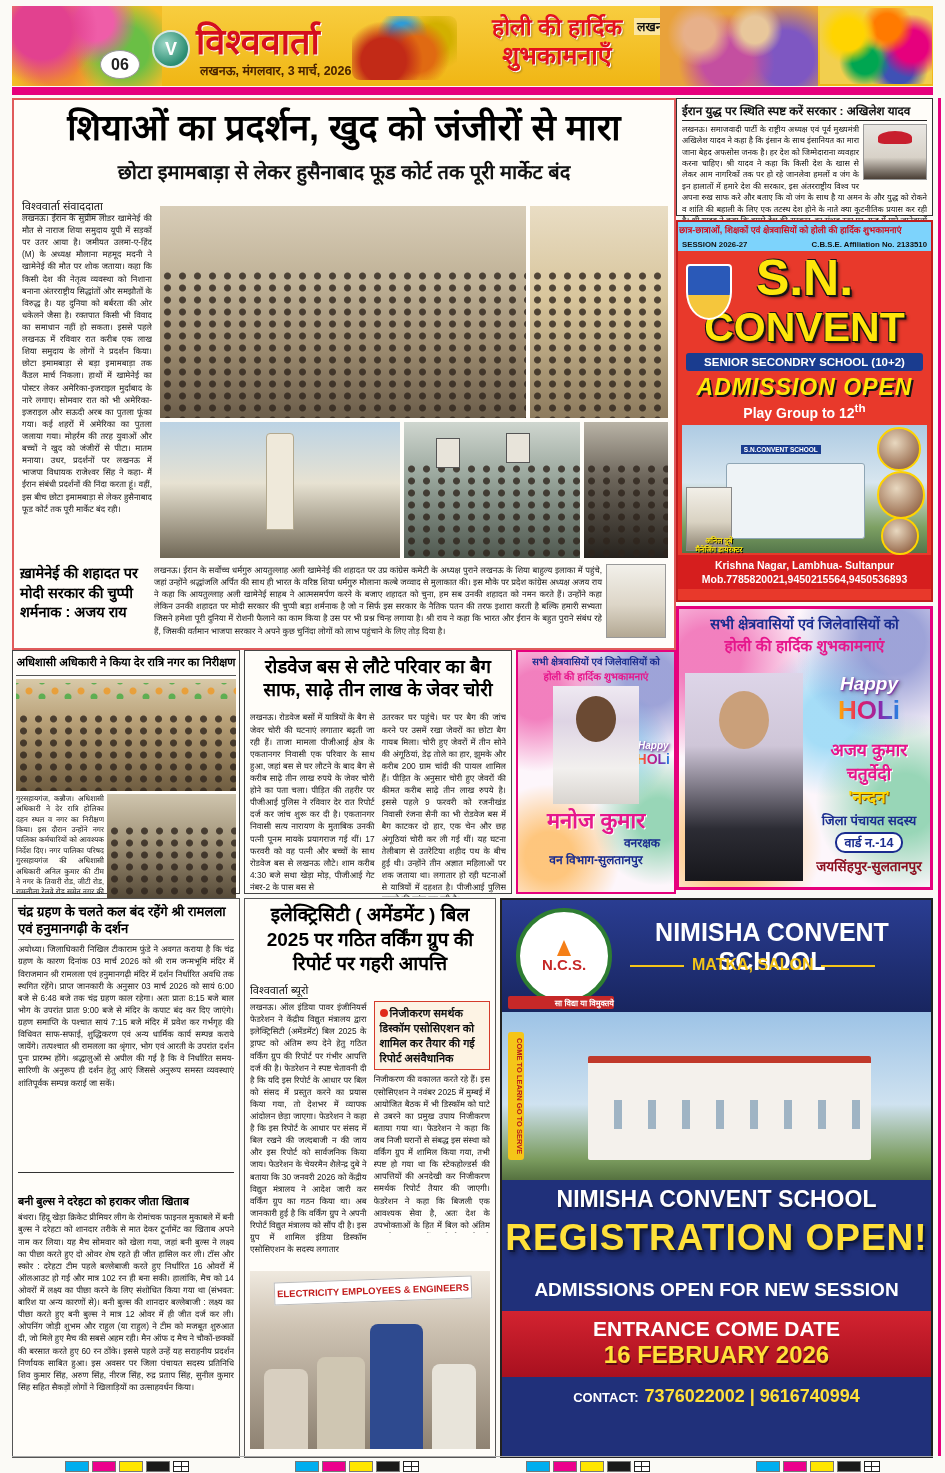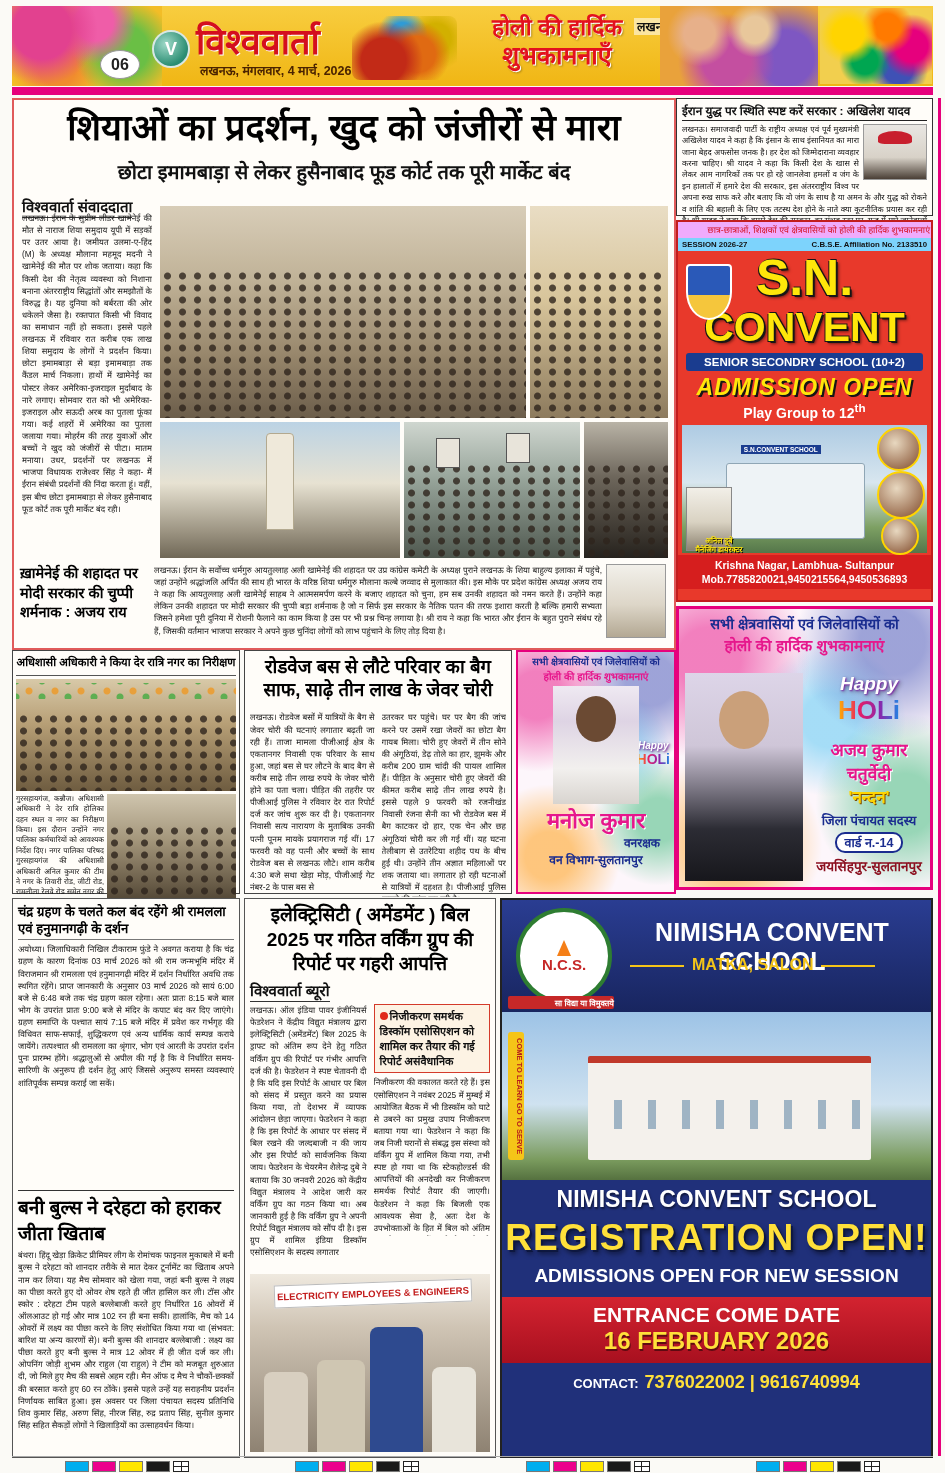--- a/index.html
+++ b/index.html
@@ -40,21 +40,21 @@
     background:radial-gradient(circle at 25% 35%,#ffd400 16%,transparent 30%),
                radial-gradient(circle at 60% 25%,#ff7a00 15%,transparent 30%),
                radial-gradient(circle at 82% 50%,#e6007d 16%,transparent 32%),
                radial-gradient(circle at 40% 70%,#00a651 15%,transparent 30%),
                radial-gradient(circle at 70% 80%,#3f51b5 15%,transparent 30%),#f2cf4e}
   #mh-strip{left:12px;top:87px;width:921px;height:8px;background:#e6007d}
   #right-rule{left:938px;top:98px;width:3px;height:1358px;background:#e6007d}
   
   .hl-black{font-weight:bold;color:#000}
   .body-txt{font-size:8.3px;line-height:1.46;color:#1a1a1a;overflow:hidden}
-  .byline{font-size:15px;font-weight:bold;border-bottom:1px solid #333;display:inline-block;padding-bottom:1px}
+  .byline{font-size:11px;font-weight:normal;border-bottom:1px solid #333;display:inline-block;padding-bottom:1px}
   .box{position:absolute;background:#fffdf9}
   
   #main-art{left:12px;top:98px;width:660px;height:548px;border:2px solid #e05b5b}
   #main-hl{left:0;top:2px;width:100%;text-align:center;font-size:36px;white-space:nowrap}
   #main-sub{left:0;top:58px;width:100%;text-align:center;font-size:20px;font-weight:bold}
   #main-byline{left:8px;top:96px}
   #main-body{left:8px;top:112px;width:130px;height:344px}
   .ph{position:absolute;overflow:hidden}
   .heads{position:absolute;left:0;right:0;bottom:0;height:70%;
     background-image:radial-gradient(circle,#2e241c 3px,rgba(0,0,0,0) 4px);background-size:15px 12px;opacity:.8}
@@ -75,21 +75,21 @@
   .ph-float{float:right;margin:0 0 2px 4px;border:1px solid #999;
     background:linear-gradient(#f2f0ea 0%,#ddd6c8 55%,#b3a893 100%)}
   
   #iran{left:676px;top:98px;width:257px;height:118px;border:1.5px solid #333;padding:3px 5px;box-sizing:border-box}
   #iran-hl{font-size:11.8px;font-weight:bold;border-bottom:1.5px solid #222;padding-bottom:2px;margin-bottom:3px}
   #iran-body{font-size:8px;line-height:1.42}
   .akhilesh{width:62px;height:54px;background:linear-gradient(#e8e6e2 0%,#d8d2c8 60%,#4a3f36 100%)}
   .akhilesh::before{content:"";position:absolute;margin-left:14px;margin-top:6px;width:34px;height:13px;background:#c81f2e;border-radius:50% 50% 20% 20%}
   
   #sn{left:676px;top:220px;width:257px;height:382px;border:2px solid #c21d1d;box-sizing:border-box;background:#e8392b;overflow:hidden}
-  #sn-greet{background:#f0abfc;color:#d40f1e;font-weight:normal;font-size:8.8px;text-align:right;padding:2px 1px}
+  #sn-greet{background:#7dd3fc;color:#d40f1e;font-weight:bold;font-size:8.8px;text-align:left;padding:2px 1px}
   #sn-info{display:flex;justify-content:space-between;font-size:7.8px;font-weight:bold;color:#111;padding:2px 4px;background:#7dd3fc}
   .sn-big{text-align:center;font-weight:900;color:#ffe60a;
     text-shadow:2px 2px 0 #161616,-1px 1px 0 #161616,1px -1px 0 #161616,3px 3px 3px rgba(0,0,0,.5)}
   #sn-logo{position:absolute;left:8px;top:42px;width:42px;height:52px;background:linear-gradient(#2a59b8 55%,#f5c63c 55%);
     border:2px solid #fff;border-radius:4px 4px 50% 50%}
   #sn-type{background:#1a3c8f;color:#fff;font-weight:bold;font-size:11.5px;text-align:center;padding:3px 0;margin:3px 8px;border-radius:3px}
   #sn-adm{text-align:center;font-style:italic;font-weight:900;font-size:23px;color:#ffe60a;
     text-shadow:2px 2px 0 #161616;letter-spacing:1px}
   #sn-cls{text-align:center;color:#fff;font-weight:bold;font-size:14px}
   #sn-photo{position:relative;margin:4px 4px 0;height:128px;background:linear-gradient(#aecbe3 0%,#d8e6ef 45%,#7da063 80%,#54764a 100%)}
@@ -142,21 +142,21 @@
   #eo-photo2{flex:1;height:104px;background:linear-gradient(#cfc5ae 0%,#a3957a 45%,#564a38 100%);position:relative}
   
   #road{left:244px;top:650px;width:268px;height:244px;border:1.5px solid #444;box-sizing:border-box;padding:4px 5px}
   #road-hl{font-size:18.6px;text-align:center;line-height:1.25}
   #road-cols{display:flex;gap:7px;margin-top:10px}
   #road-cols .c{width:50%;height:186px}
   
   #leftcol{left:12px;top:898px;width:228px;height:560px;border:1.5px solid #555;box-sizing:border-box;padding:4px 5px}
   #lunar-hl{font-size:13.2px;line-height:1.3;border-bottom:1px solid #777;padding-bottom:2px}
   #lunar-body{height:228px;margin-top:3px}
-  #cric-hl{font-size:19px;border-top:1.5px solid #333;padding-top:3px;margin-top:19px}
+  #cric-hl{font-size:11px;border-top:1.5px solid #333;padding-top:20px;margin-top:1px}
   #cric-body{height:238px;margin-top:3px}
   
   #elec{left:244px;top:898px;width:252px;height:560px;border:1.5px solid #555;box-sizing:border-box;padding:4px 5px}
   #elec-hl{font-size:19px;text-align:center;line-height:1.3}
   #elec-by{margin-top:3px}
   #elec-cols{display:flex;gap:7px;margin-top:2px}
   #elec-cols .c{width:50%;height:266px}
   #pullq{border:1.5px solid #d43a2a;background:#fdf3e4;padding:4px 5px;margin-bottom:3px;font-size:11px;font-weight:bold;line-height:1.35}
   .bullet{display:inline-block;width:8px;height:8px;border-radius:50%;background:#e02a1a;margin-right:2px}
   #elec-photo{position:relative;margin-top:4px;height:178px;background:linear-gradient(#efe9df 0%,#cfc4b4 30%,#8e8272 100%)}
@@ -175,21 +175,21 @@
   #nim-loc{position:absolute;left:120px;top:56px;width:300px;text-align:left;color:#f5c518;font-weight:900;font-size:16px}
   .gold-rule{display:inline-block;vertical-align:middle;width:54px;height:2px;background:#f5c518;margin:0 8px}
   #nim-photo{position:relative;height:168px;background:linear-gradient(#9dc3e6 0%,#cfe2f0 55%,#7a9b5e 88%,#55713f 100%)}
   .nim-build{position:absolute;left:20%;top:26%;width:66%;height:58%;background:#f4f1ec;border-top:7px solid #c0392b;border-radius:2px;
      background-image:repeating-linear-gradient(90deg,transparent 0 26px,#9fb4c4 26px 34px);background-size:100% 30%;background-position:0 55%;background-repeat:no-repeat}
   #nim-badge{position:absolute;left:6px;top:12%;width:16px;height:76%;background:#f5c518;color:#b71c1c;
      writing-mode:vertical-rl;text-orientation:mixed;font-size:7.5px;font-weight:bold;text-align:center;border-radius:3px}
   #nim-lower{text-align:center;padding-top:6px}
   #nim-name2{color:#fff;font-weight:900;font-size:23px;text-shadow:1px 2px 2px rgba(0,0,0,.5)}
   #nim-reg{color:#ffe03a;font-weight:900;font-size:37px;letter-spacing:1px;text-shadow:2px 2px 0 #0d1740,3px 4px 5px rgba(0,0,0,.5);margin-top:4px}
-  #nim-adm{color:#fff;font-weight:900;font-size:19px;margin-top:6px}
+  #nim-adm{color:#fff;font-weight:900;font-size:19px;margin-top:20px}
   #nim-red{background:linear-gradient(#d32330,#a8101f);margin-top:10px;padding:6px 0 8px}
   #nim-exam{color:#fff;font-weight:900;font-size:21px}
   #nim-date{color:#ffe03a;font-weight:900;font-size:24px;text-shadow:1px 2px 0 #5e0a12}
   #nim-contact{margin-top:9px;font-weight:900;font-size:18px;color:#ffe03a}
   #nim-contact .lbl{font-size:13px;color:#fff;margin-right:6px}
   
   #marks-rule{left:12px;top:1456px;width:921px;height:1px;background:#aaa}
   #marks{left:12px;top:1461px;width:921px;height:10px;display:flex;justify-content:space-around;align-items:center}
   .mgrp{display:flex;gap:3px}
   .sw{width:22px;height:9px;border:0.5px solid #777}
@@ -204,21 +204,21 @@
 
   <div class="abs" id="masthead">
     <div class="abs mh-hands"></div>
     <div class="abs mh-page">
         <span>06</span>
       </div>
     <div class="abs mh-logo">
         <span>V</span>
       </div>
     <div class="abs mh-title">विश्ववार्ता</div>
-    <div class="abs mh-date">लखनऊ,  मंगलवार, 4 मार्च, 2026</div>
+    <div class="abs mh-date">लखनऊ,  मंगलवार, 3 मार्च, 2026</div>
     <div class="abs mh-pots"></div>
     <div class="abs mh-greet">
       <div class="l1">होली की हार्दिक</div>
       <div class="l2">शुभकामनाएँ</div>
     </div>
     <div class="abs mh-corner">लखनऊ वार्ता</div>
     <div class="abs mh-people"></div>
     <div class="abs mh-powder"></div>
   </div>
   <div class="abs" id="mh-strip"></div>

